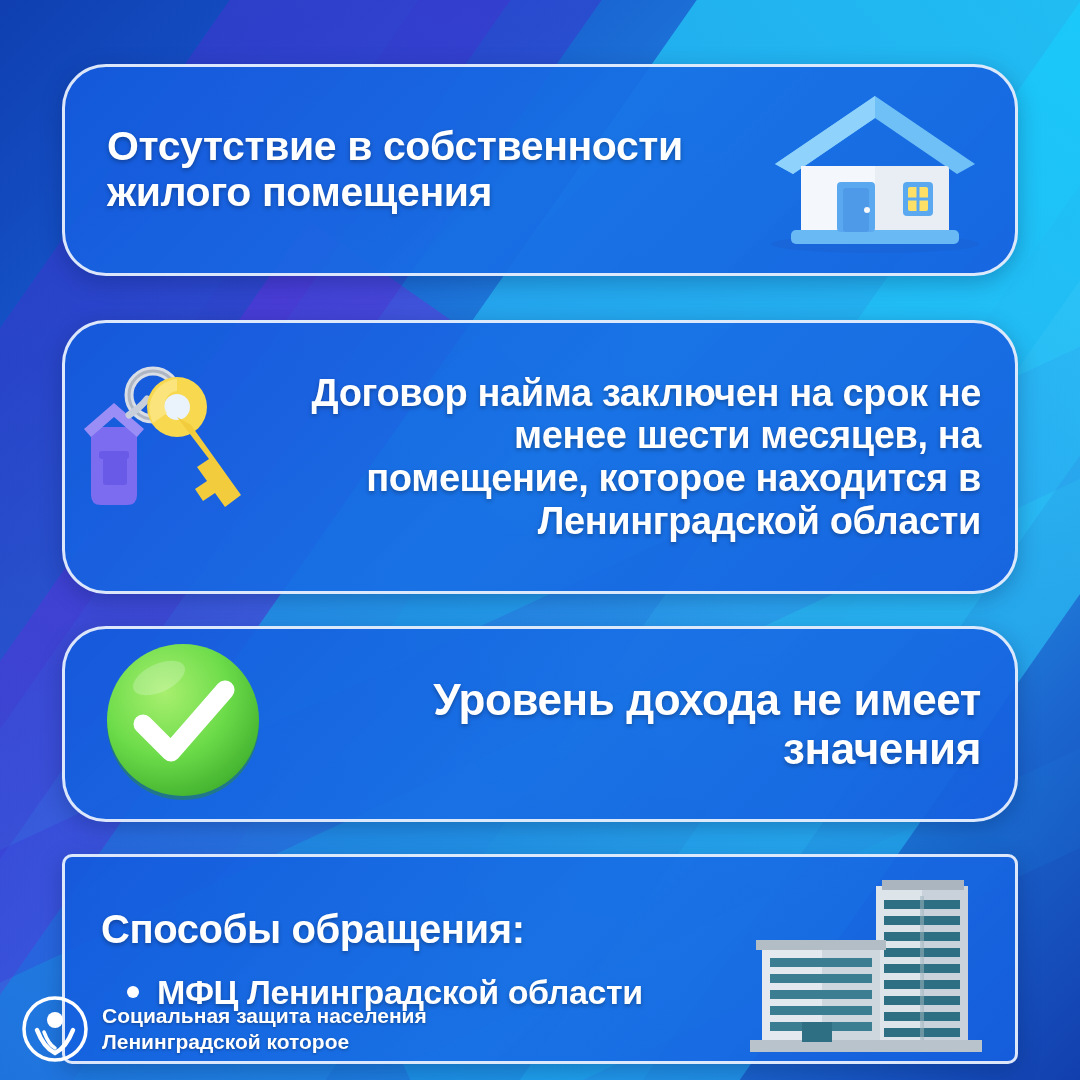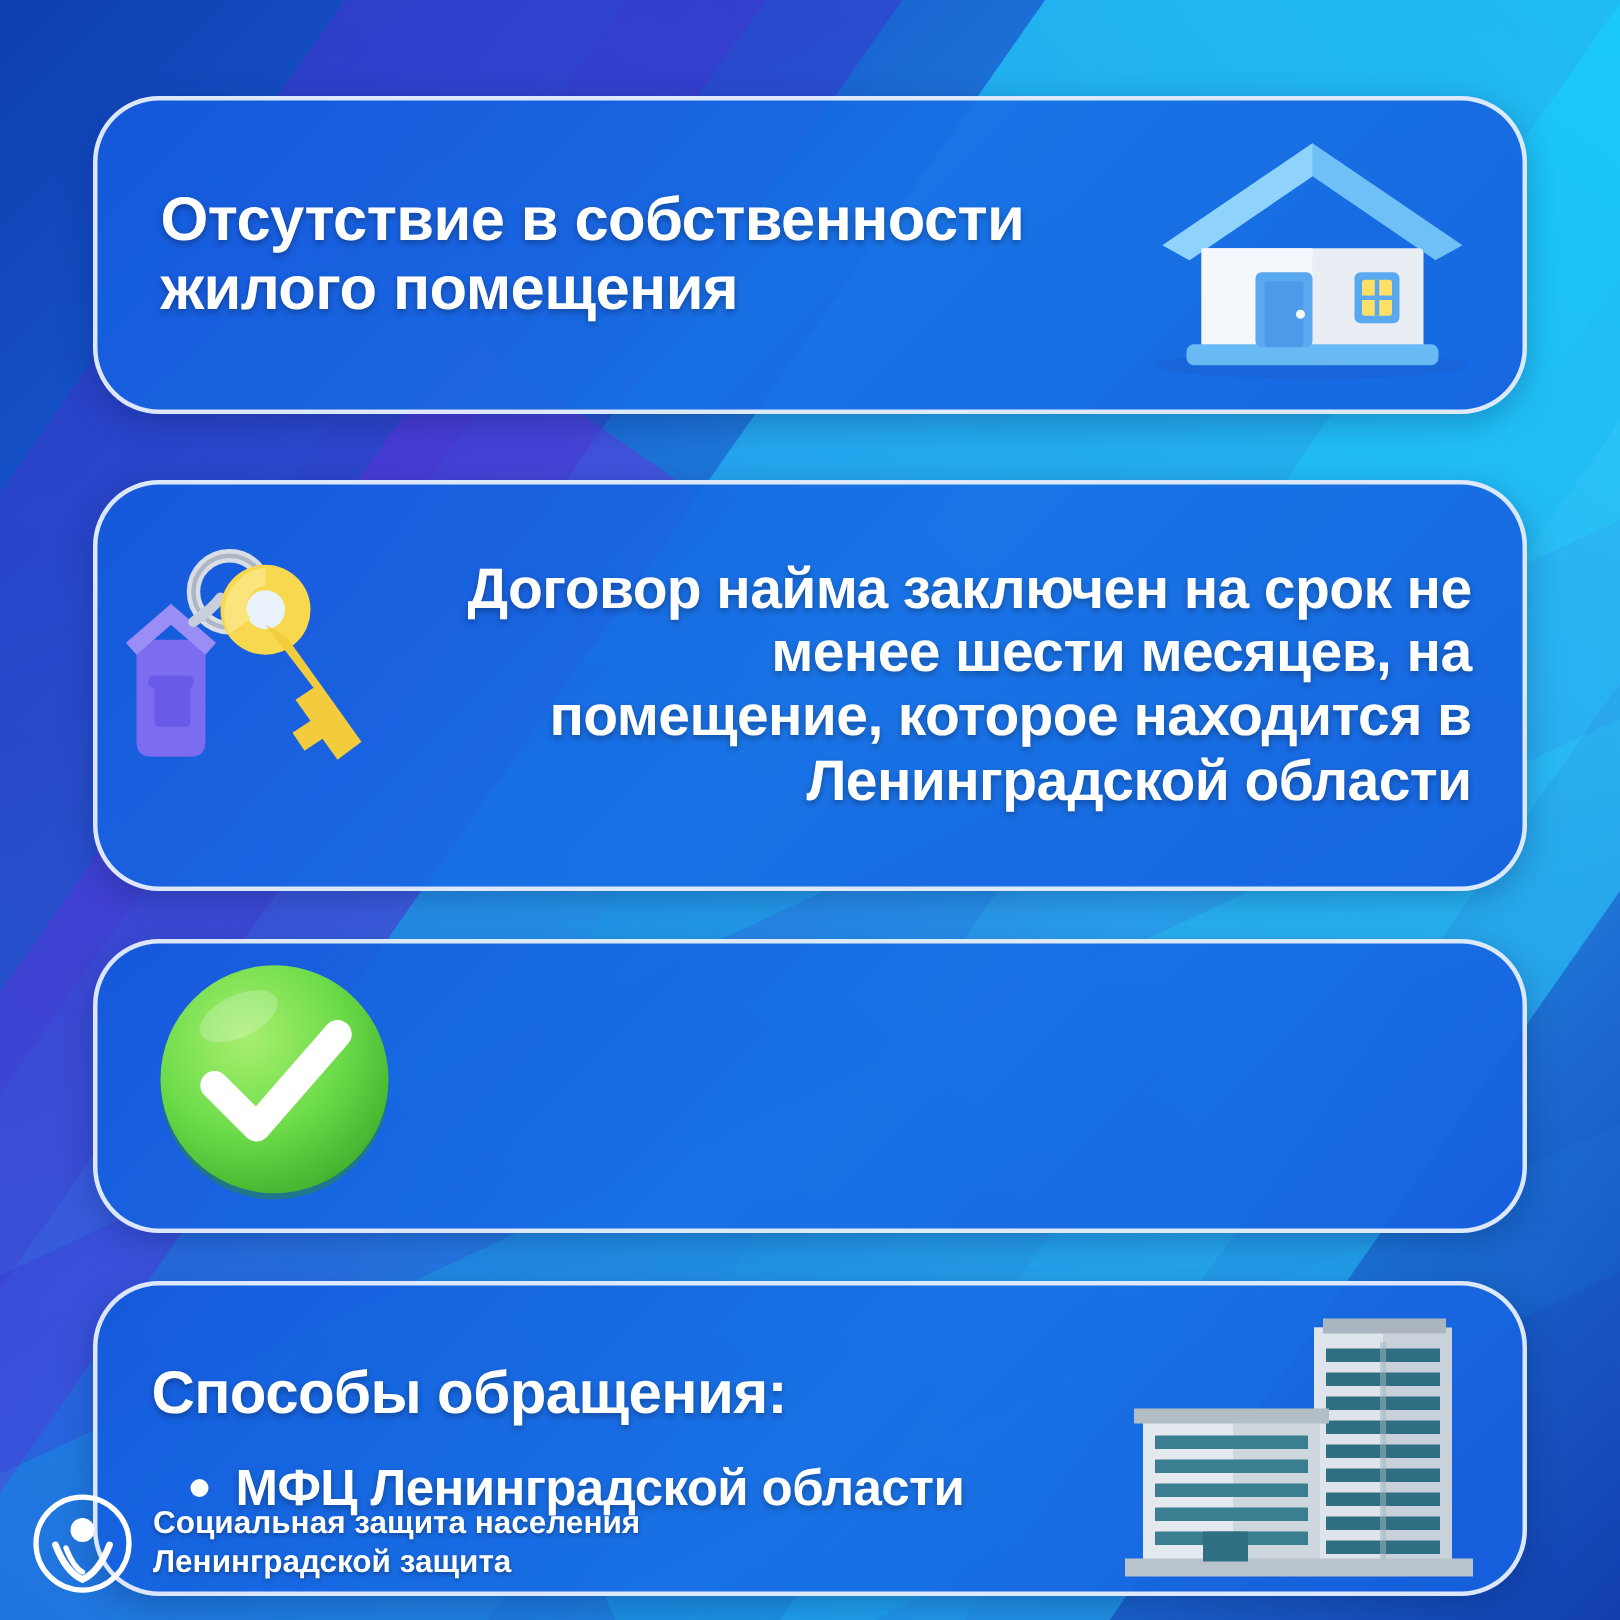--- a/index.html
+++ b/index.html
@@ -161,20 +161,21 @@
     top: 50%;
     transform: translateY(-50%);
   }
 
   
   #card4 {
     height: 210px;
     display: flex;
     flex-direction: column;
     justify-content: center;
+    border-radius: 10px;
   }
   #card4 .heading {
     font-size: 40px;
     padding: 0 300px 0 36px;
     margin-bottom: 22px;
   }
   #card4 .bullet-row {
     display: flex;
     align-items: center;
     padding: 0 300px 0 62px;
@@ -274,20 +275,21 @@
 
           <circle cx="152" cy="52" r="30" fill="#f7d84f"></circle>
           <circle cx="152" cy="52" r="13" fill="#eaf2fb"></circle>
           <path d="M166 70 L216 140 L200 152 L190 138 L178 146 L170 134 L182 126 L172 112 L184 104 L152 62 Z" fill="#f2cc3d"></path>
           <path d="M152 24 A30 30 0 0 0 128 68 L142 58 A14 14 0 0 1 152 36 Z" fill="#fbe684" opacity="0.85"></path>
         </svg>
       </div>
     </div>
 
     <div class="card" id="card3">
+      <div class="card-text">Уровень дохода не имеет значения</div>
       <div class="art">
         <svg width="180" height="180" viewBox="0 0 180 180" aria-hidden="true">
           <defs>
             <radialGradient id="grn" cx="38%" cy="32%" r="75%">
               <stop offset="0%" stop-color="#a8ef6f"></stop>
               <stop offset="55%" stop-color="#6ddc4a"></stop>
               <stop offset="100%" stop-color="#3fae2c"></stop>
             </radialGradient>
           </defs>
           <circle cx="90" cy="92" r="76" fill="#2f8f22" opacity="0.45"></circle>
@@ -348,17 +350,17 @@
     <div class="logo">
       <svg width="66" height="66" viewBox="0 0 66 66" aria-hidden="true">
         <circle cx="33" cy="33" r="31" fill="none" stroke="#ffffff" stroke-width="3.5"></circle>
         <circle cx="33" cy="24" r="8" fill="#ffffff"></circle>
         <path d="M15 34 Q22 52 33 57 Q44 52 51 34" fill="none" stroke="#ffffff" stroke-width="4.5" stroke-linecap="round"></path>
         <path d="M22 36 Q27 49 33 52" fill="none" stroke="#ffffff" stroke-width="3.5" stroke-linecap="round"></path>
       </svg>
     </div>
     <div class="brand">
       <div>Социальная защита населения</div>
-      <div>Ленинградской защита</div>
+      <div>Ленинградской которое</div>
     </div>
   </div>
 
 </div>
 
 </body></html>

